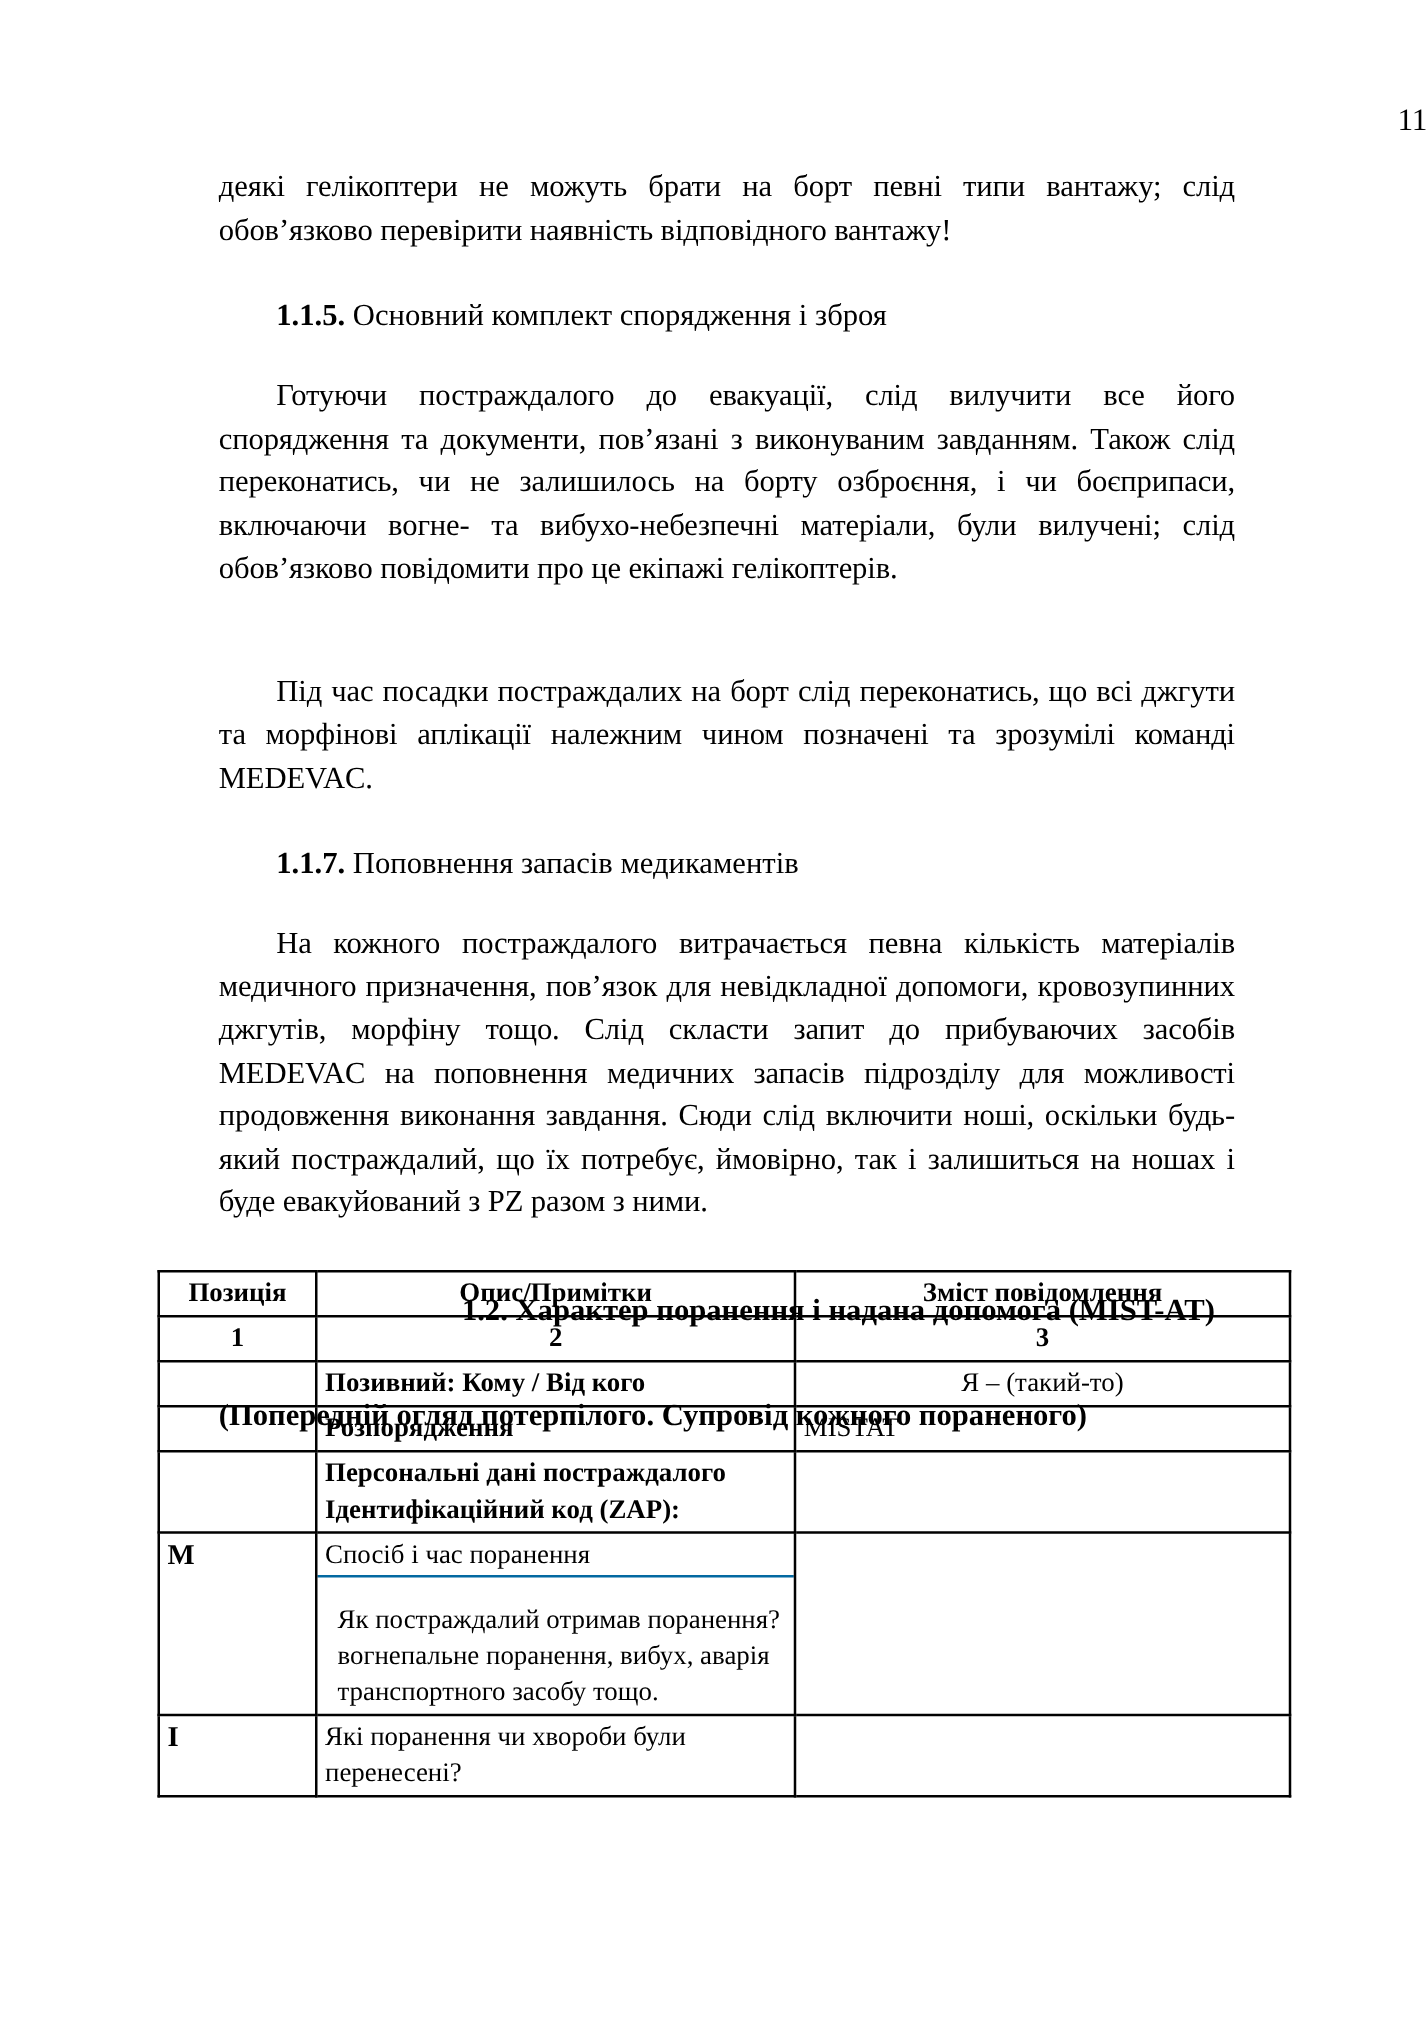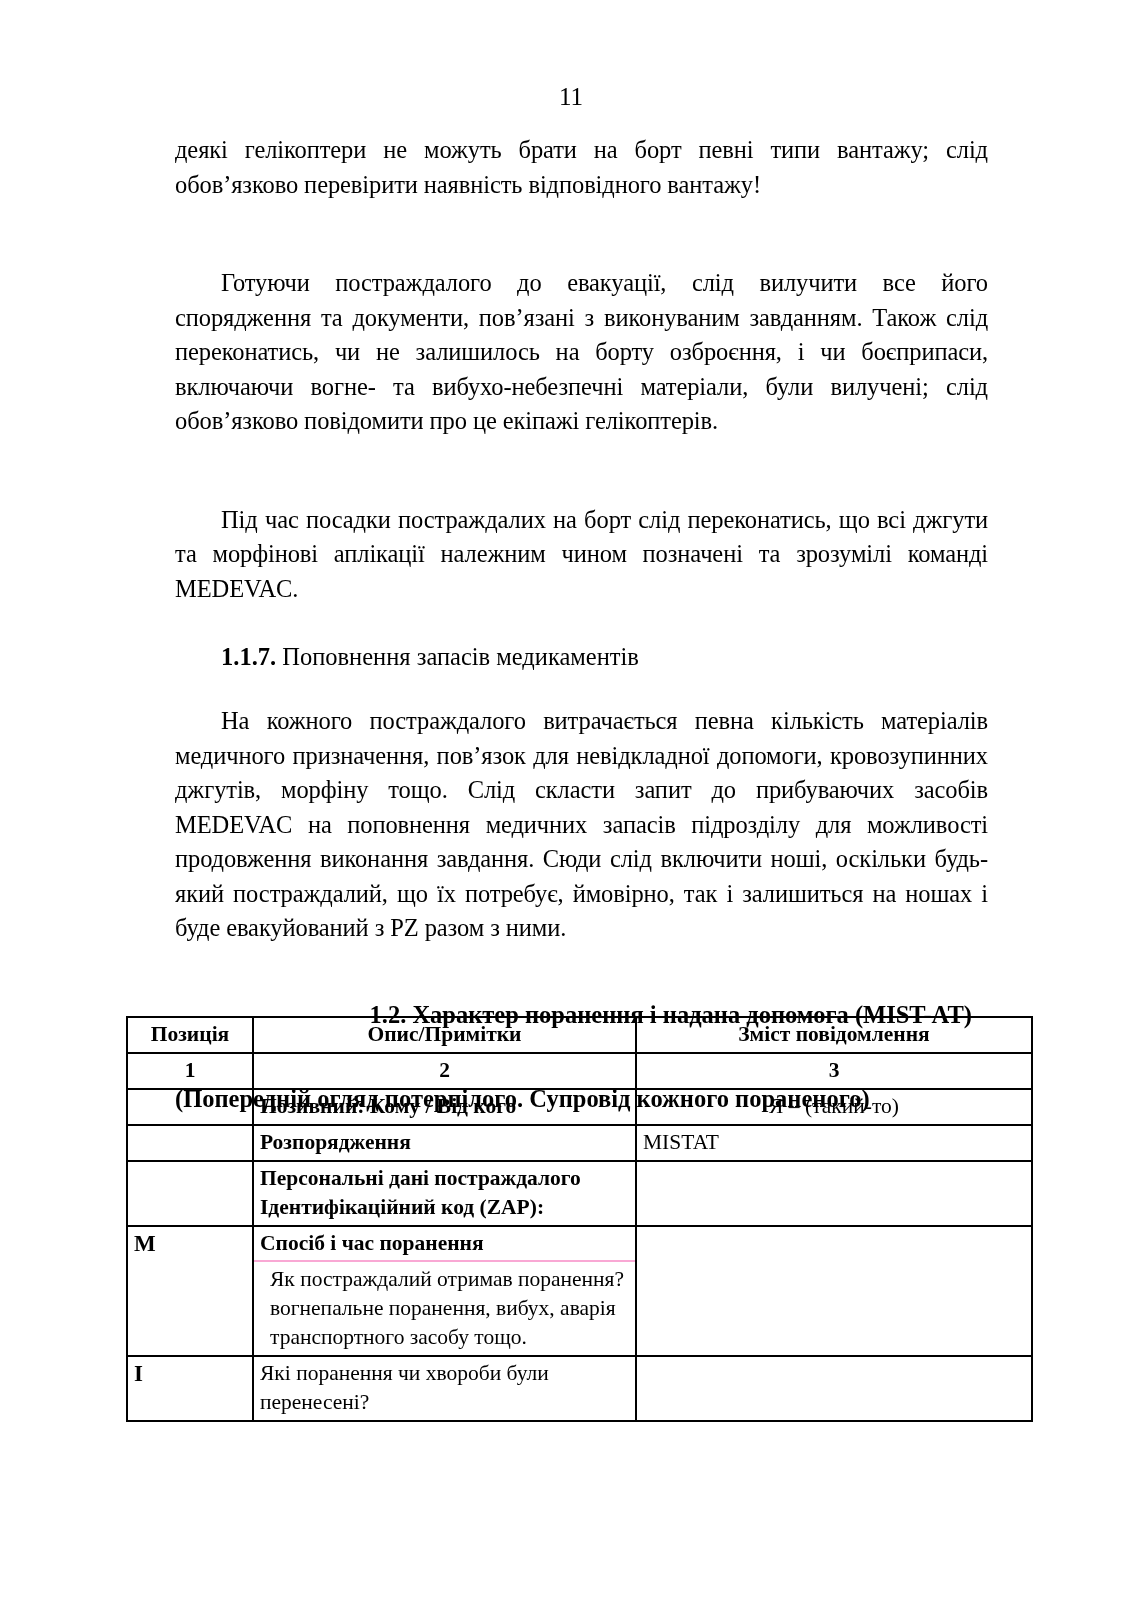--- a/index.html
+++ b/index.html
@@ -21,21 +21,21 @@
     box-sizing: border-box;
     overflow: hidden;
   }
 
   
   .page-number {
     position: absolute;
     top: 82px;
     left: 0;
     width: 1142px;
-    text-align: center;
+    text-align: right;
     font-size: 25px;
     line-height: 30px;
   }
 
   
   .body-block {
     position: absolute;
     top: 133px;
     left: 175px;
     width: 813px;   
@@ -123,24 +123,24 @@
     padding-top: 1px;
     padding-bottom: 1px;
   }
   .numrow-cell {
     font-weight: bold;
     text-align: center;
     padding-top: 0px;
     padding-bottom: 1px;
   }
   .mgroup-label {
-    font-weight: bold;
+    font-weight: normal;
     display: block;
-    border-bottom: 2px solid #f9a8d4;
-    margin: -2px -6px 0 -6px;
+    border-bottom: 2px solid #0369a1;
+    margin: -2px -6px 16px -6px;
     padding: 2px 6px 2px 6px;
   }
   .mgroup-detail {
     display: block;
     padding-top: 3px;
   }
   .letter {
     font-weight: bold;
     font-size: 23px;
     padding-left: 4px;
@@ -152,20 +152,23 @@
 <div class="page">
 
   <div class="page-number">11</div>
 
   <div class="body-block">
 
     <p class="para noind">деякі гелікоптери не можуть брати на борт певні типи вантажу; слід обов’язково перевірити наявність  відповідного вантажу!</p>
 
     <div class="gap-lg"></div>
 
+    <h4 class="heading">
+      <span class="num">1.1.5.</span><span> </span><span>Основний комплект спорядження і зброя</span>
+    </h4>
 
     <div class="gap-md"></div>
 
     <p class="para indent">Готуючи постраждалого до евакуації, слід вилучити все його спорядження та документи, пов’язані з виконуваним завданням. Також слід переконатись, чи не залишилось на борту озброєння, і чи боєприпаси, включаючи вогне- та вибухо-небезпечні матеріали, були вилучені; слід обов’язково повідомити про це екіпажі гелікоптерів.</p>
 
     <div class="gap-lg"></div>
 
 
     <div class="gap-md"></div>
 

